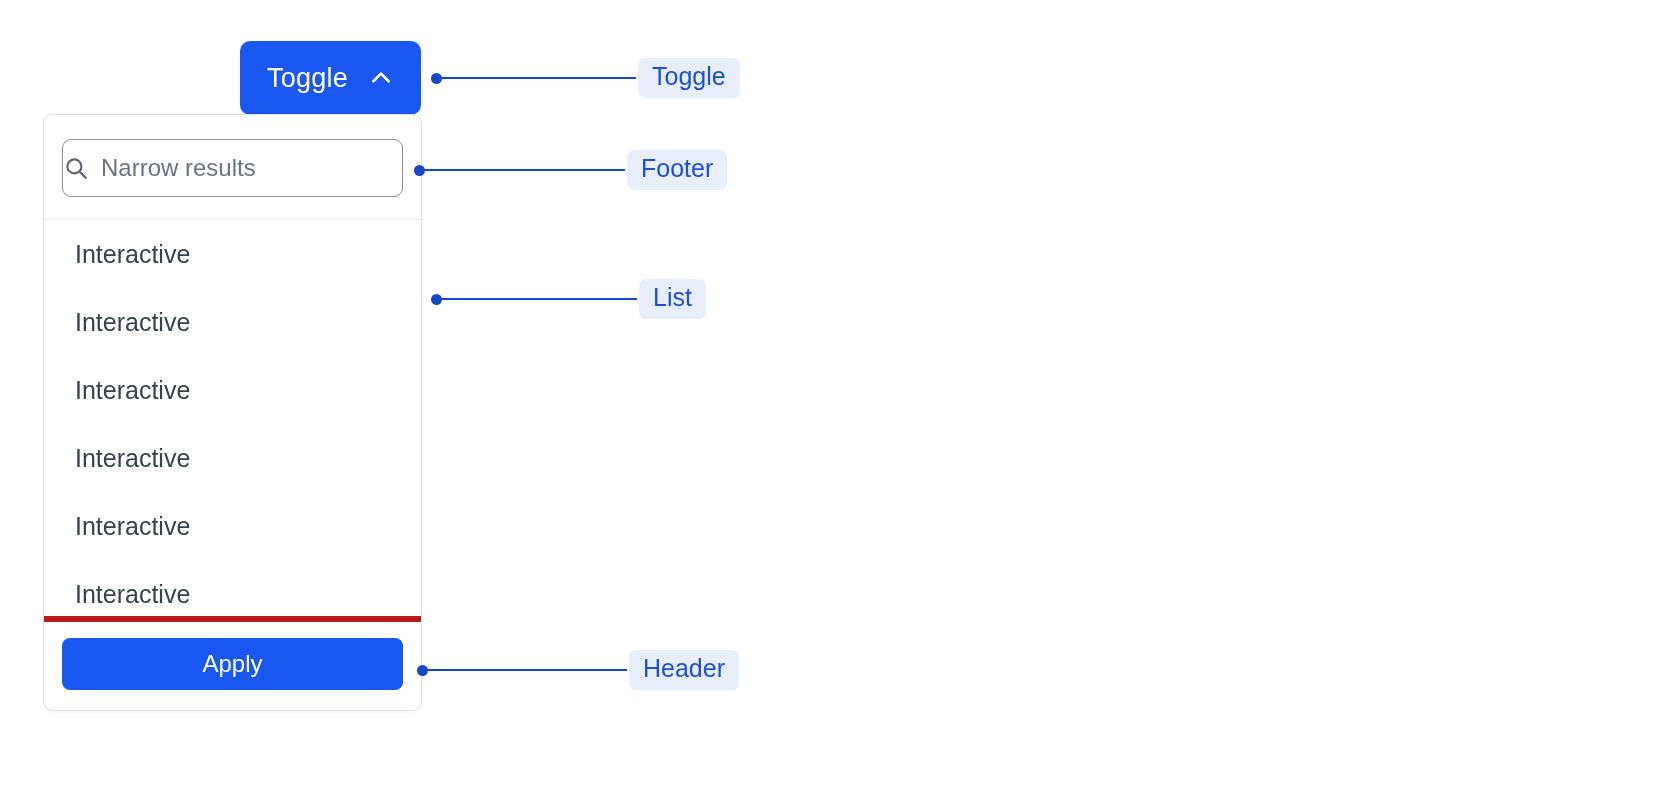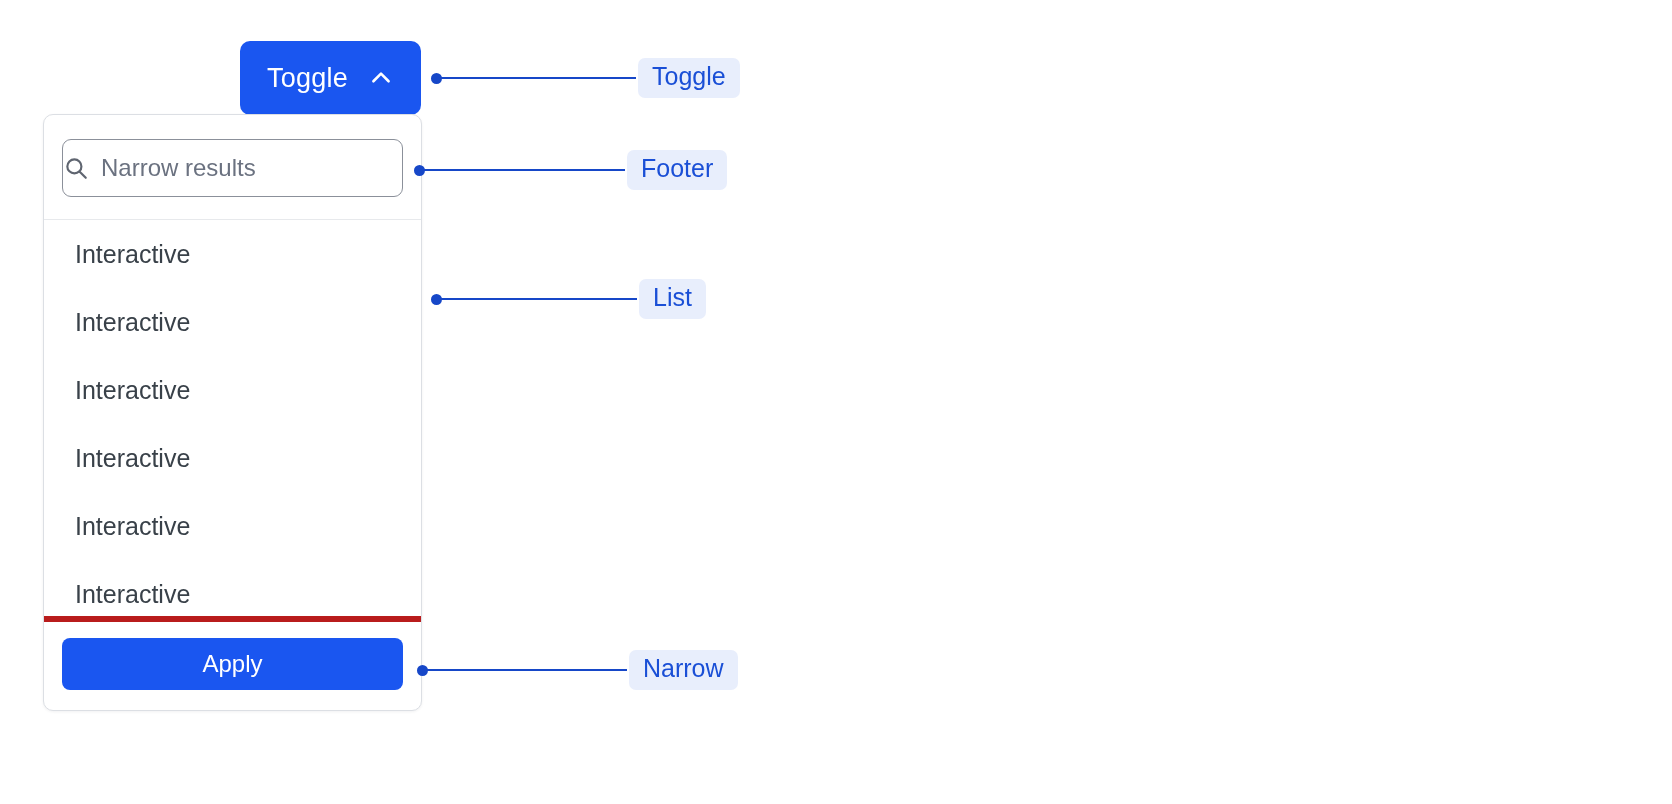--- a/index.html
+++ b/index.html
@@ -228,14 +228,14 @@
 
 <div class="annotation" style="left:431px; top:299px;">
   <span class="anno-dot"></span>
   <span class="anno-line" style="width:196px;"></span>
   <span class="anno-label">List</span>
 </div>
 
 <div class="annotation" style="left:417px; top:670px;">
   <span class="anno-dot"></span>
   <span class="anno-line" style="width:200px;"></span>
-  <span class="anno-label">Narrow</span>
+  <span class="anno-label">Header</span>
 </div>
 
 </body></html>

